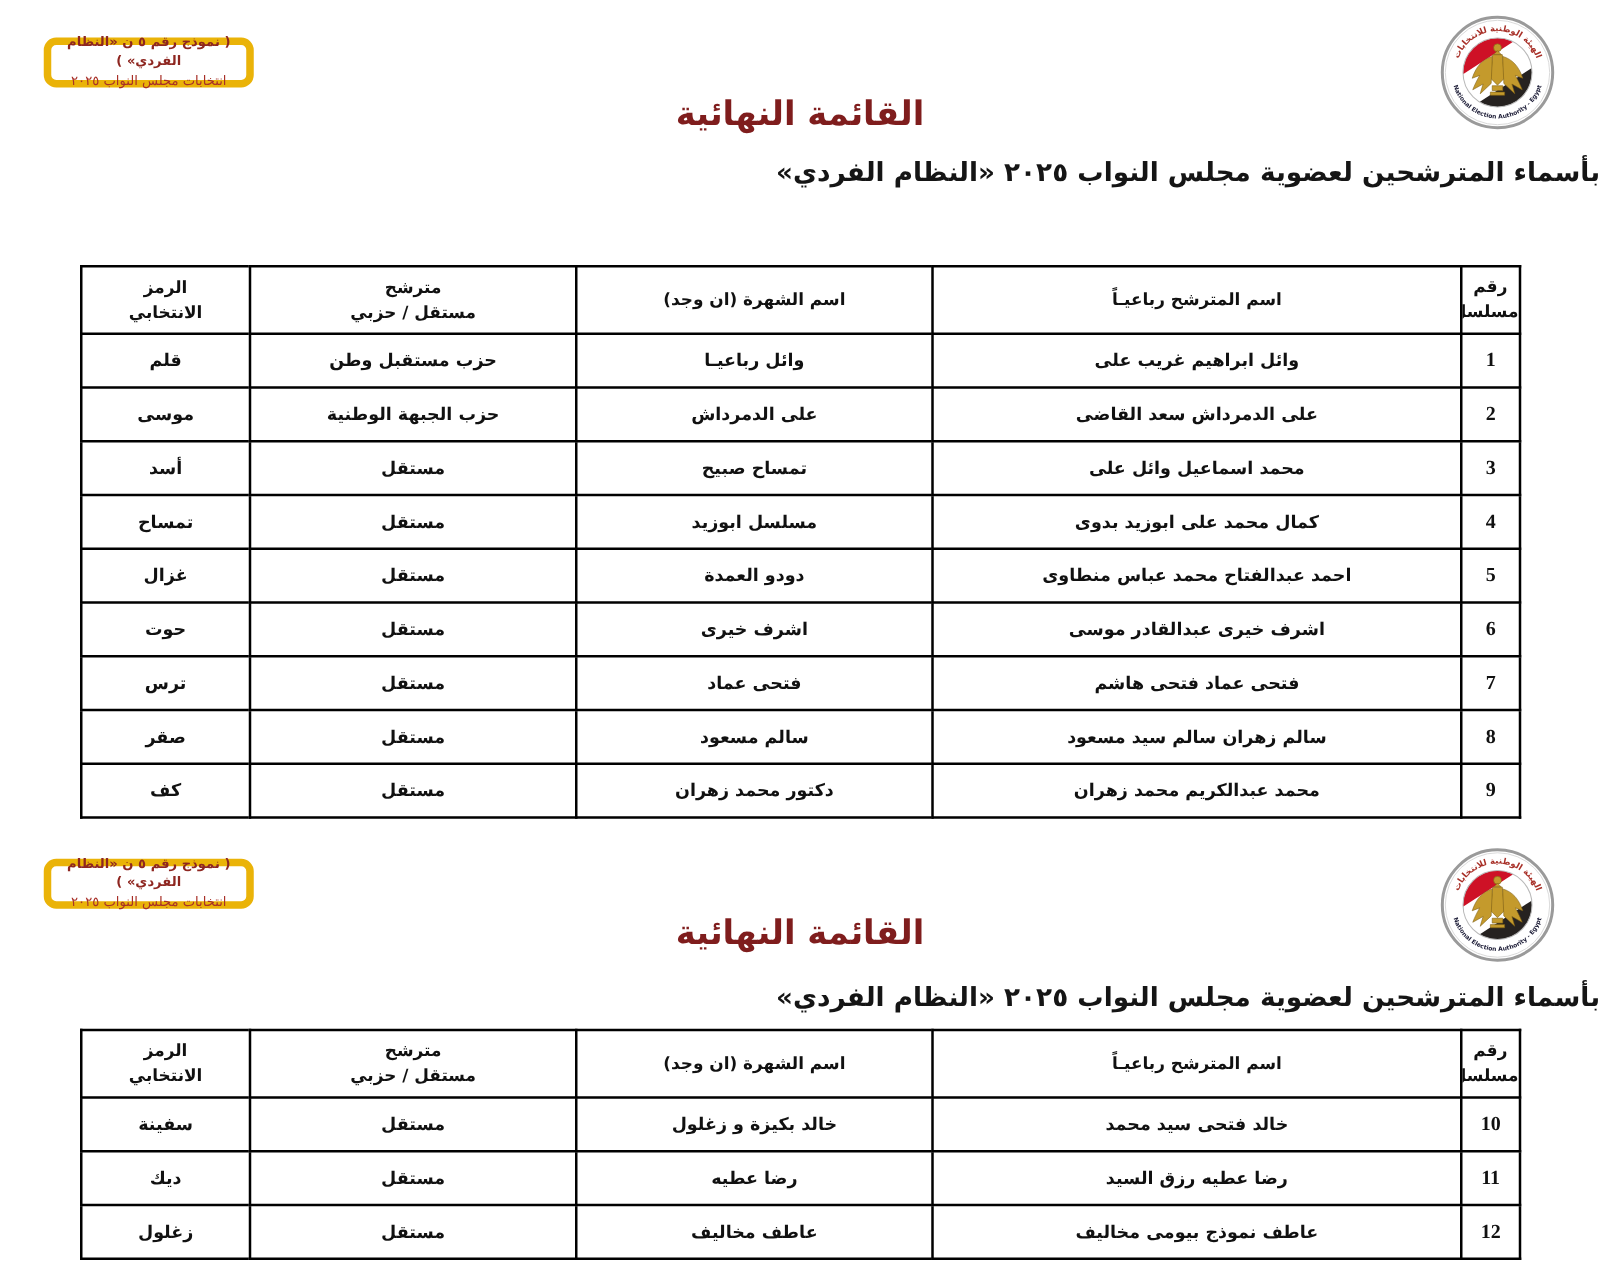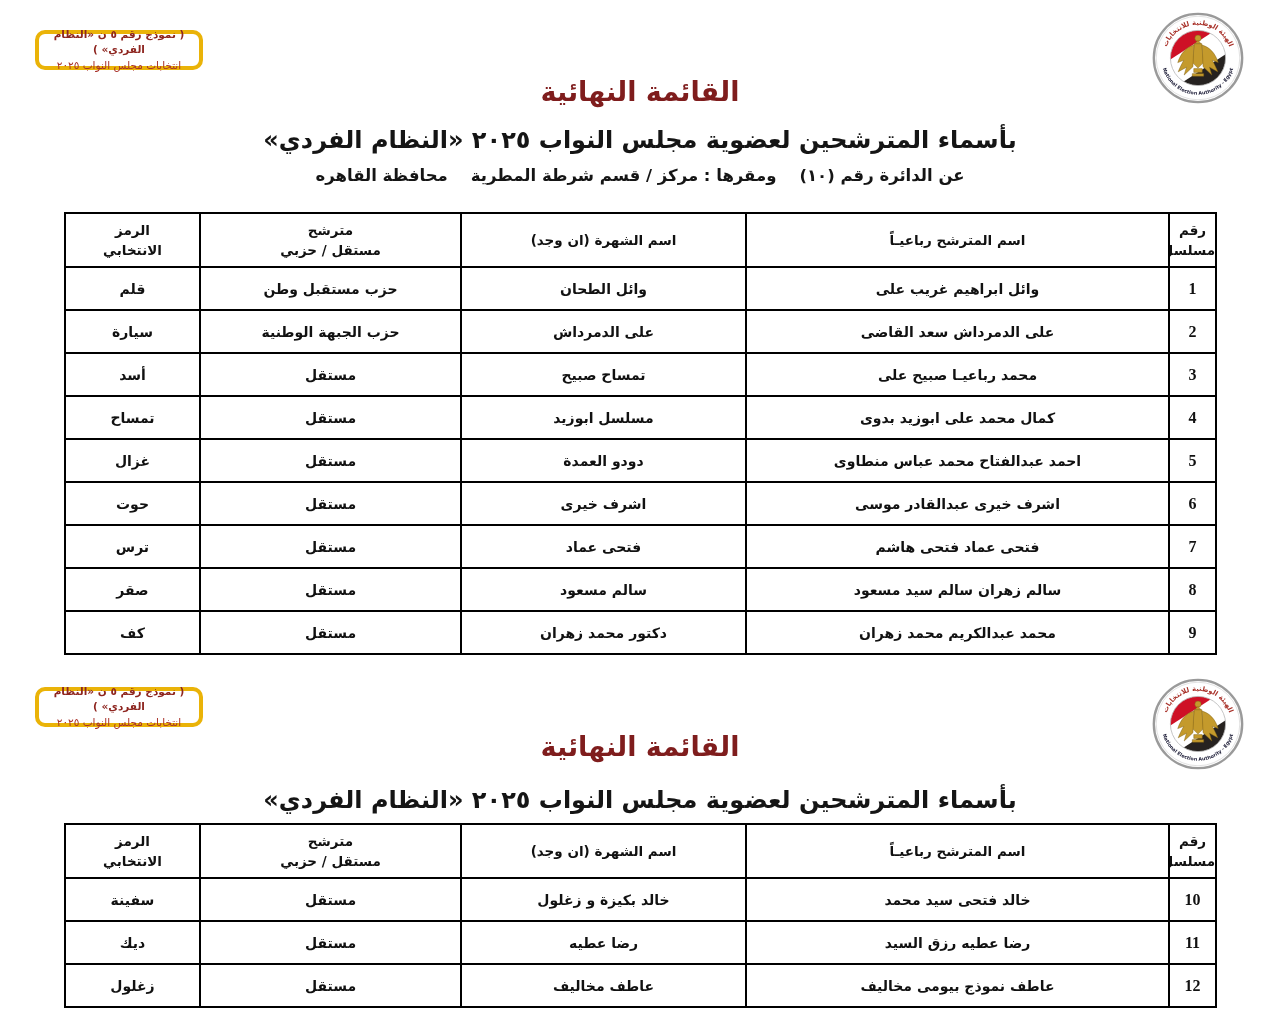--- a/index.html
+++ b/index.html
@@ -8,42 +8,42 @@
     width:1280px; height:1015px; position:relative; overflow:hidden;
     font-family:"DejaVu Sans", sans-serif; color:#111;
   }
   .section { position:absolute; left:0; width:1280px; }
   #section-1 { top:0; height:657px; }
   #section-2 { top:657px; height:358px; }
 
   
   .form-box {
     position:absolute; left:35px; top:30px; width:168px; height:40px;
-    border:4px solid #eab308; border-radius:10px;
+    border:6px solid #eab308; border-radius:10px;
     display:flex; flex-direction:column; justify-content:center; align-items:center;
     direction:rtl; text-align:center; background:#fff;
   }
   .form-box .l1 { font-size:10.5px; font-weight:bold; color:#8e2620; line-height:1.45; }
   .form-box .l2 { font-size:10.5px; font-weight:normal; color:#a83028; line-height:1.45; }
 
   
   .logo { position:absolute; width:92px; height:92px; left:1152px; }
   #section-1 .logo { top:12px; }
   #section-2 .logo { top:21px; }
 
   
   .red-title {
     position:absolute; left:0; width:100%; text-align:center; direction:rtl;
     color:#7f1d1d; font-weight:bold; font-size:27px; letter-spacing:0.5px;
   }
   #section-1 .red-title { top:76px; }
   #section-2 .red-title { top:74px; }
   .main-title {
-    position:absolute; left:0; width:100%; text-align:center; direction:rtl;
-    color:#151515; font-weight:bold; font-size:24px;
+    position:absolute; left:0; width:100%; direction:rtl;
+    color:#151515; font-weight:bold; font-size:21px;
   }
   #section-1 .main-title { top:126px; }
   #section-2 .main-title { top:129px; }
   .district-line {
     position:absolute; left:0; top:166px; width:100%; text-align:center; direction:rtl;
     color:#151515; font-weight:bold; font-size:16.5px; white-space:pre;
   }
 
   
   .tbl-wrap { position:absolute; left:64px; width:1151px; }
@@ -106,21 +106,20 @@
     <div class="l1">( نموذج رقم ٥ ن «النظام الفردي» )</div>
     <div class="l2">انتخابات مجلس النواب ٢٠٢٥</div>
   </div>
 
   <svg class="logo" viewBox="0 0 100 100">
     <use href="#nea-logo"></use>
   </svg>
 
   <div class="red-title">القائمة النهائية</div>
   <div class="main-title">بأسماء المترشحين لعضوية مجلس النواب ٢٠٢٥ «النظام الفردي»</div>
-  <div class="district-line">عن الدائرة رقم (١٠)    ومقرها : مركز / قسم شرطة المطرية    محافظة القاهره</div>
 
   <div class="tbl-wrap">
     <table>
       <colgroup>
         <col style="width:47px">
           <col style="width:423px">
           <col style="width:285px">
         <col style="width:261px">
           <col style="width:135px">
       </colgroup>
@@ -133,34 +132,34 @@
           <th>مترشح
 مستقل / حزبي</th>
           <th>الرمز
 الانتخابي</th>
         </tr>
       </thead>
       <tbody>
           <tr>
             <td class="col-serial">1</td>
             <td class="col-name">وائل ابراهيم غريب على</td>
-            <td class="col-known">وائل الطحان</td>
+            <td class="col-known">وائل رباعيـا</td>
             <td class="col-party">حزب مستقبل وطن</td>
             <td class="col-symbol">قلم</td>
           </tr>
           <tr>
             <td class="col-serial">2</td>
             <td class="col-name">على الدمرداش سعد القاضى</td>
             <td class="col-known">على الدمرداش</td>
             <td class="col-party">حزب الجبهة الوطنية</td>
-            <td class="col-symbol">سيارة</td>
+            <td class="col-symbol">موسى</td>
           </tr>
           <tr>
             <td class="col-serial">3</td>
-            <td class="col-name">محمد رباعيـا صبيح على</td>
+            <td class="col-name">محمد اسماعيل وائل على</td>
             <td class="col-known">تمساح صبيح</td>
             <td class="col-party">مستقل</td>
             <td class="col-symbol">أسد</td>
           </tr>
           <tr>
             <td class="col-serial">4</td>
             <td class="col-name">كمال محمد على ابوزيد بدوى</td>
             <td class="col-known">مسلسل ابوزيد</td>
             <td class="col-party">مستقل</td>
             <td class="col-symbol">تمساح</td>

